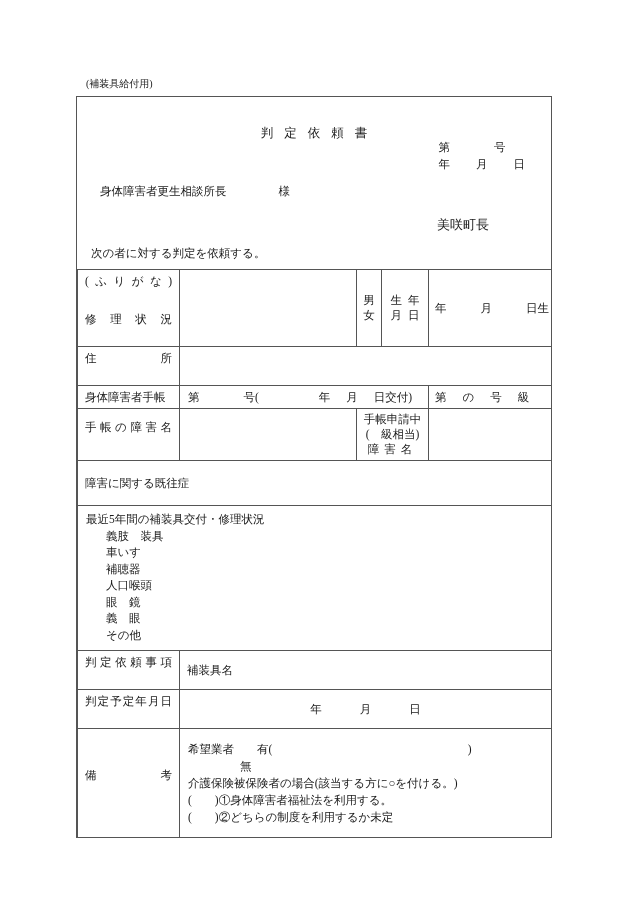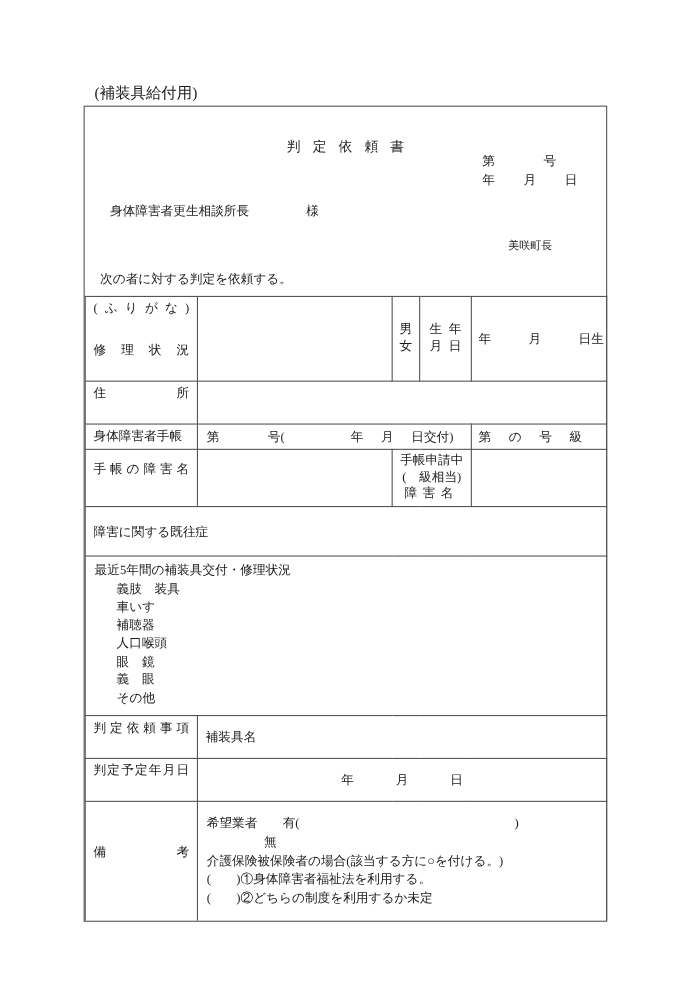--- a/index.html
+++ b/index.html
@@ -20,21 +20,21 @@
   .page {
     position: absolute;
     inset: 0;
   }
 
   
   .doc-kind {
     position: absolute;
     left: 86px;
     top: 78px;
-    font-size: 14px;
+    font-size: 10px;
     line-height: 1.2;
     white-space: nowrap;
   }
 
   
   .form-frame {
     position: absolute;
     left: 76px;
     top: 96px;
     width: 476px;
@@ -74,23 +74,23 @@
     position: absolute;
     left: 23px;
     top: 87px;
     font-size: 11.5px;
     white-space: nowrap;
   }
   .addressee .sama { display: inline-block; margin-left: 52px; }
 
   .issuer {
     position: absolute;
-    right: 49px;
+    right: 62px;
     top: 119px;
-    font-size: 10px;
+    font-size: 13px;
     white-space: nowrap;
   }
 
   .lead-sentence {
     position: absolute;
     left: 14px;
     top: 149px;
     font-size: 11.5px;
     white-space: nowrap;
   }

